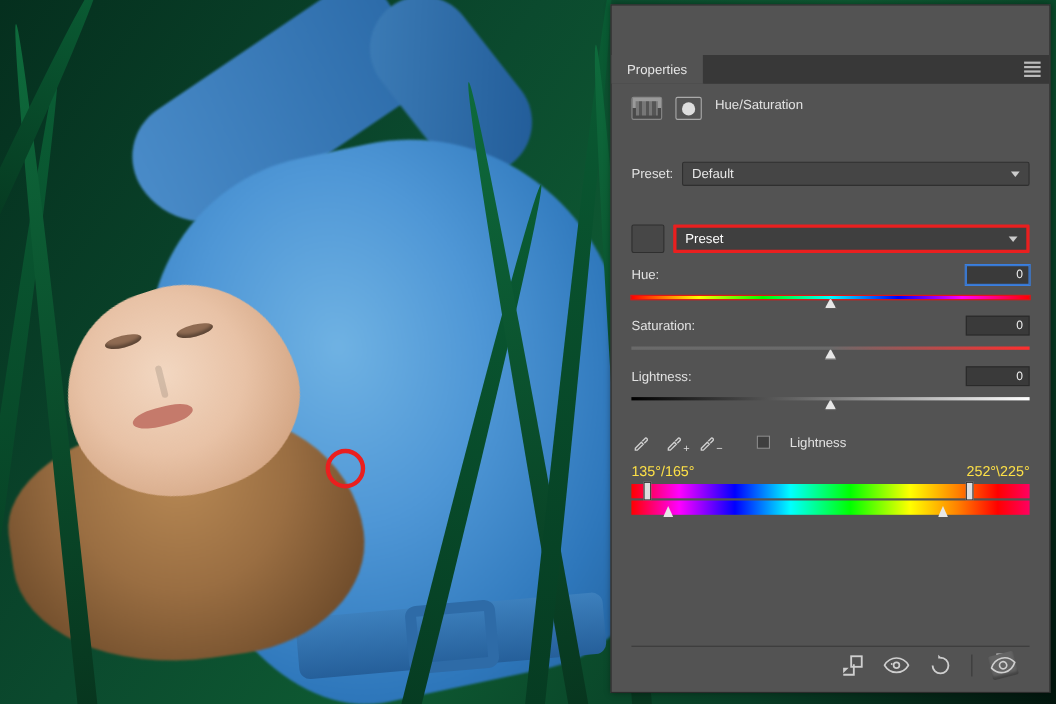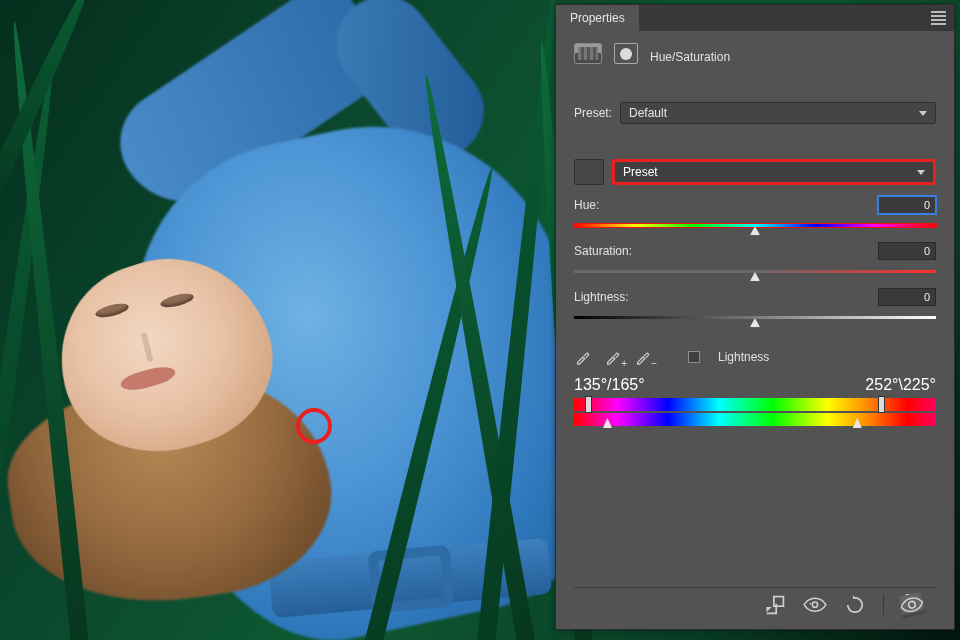--- a/index.html
+++ b/index.html
@@ -18,27 +18,27 @@
   .eye { position:absolute; width:34px; height:11px; background:#8f6b52; border-radius:50%; transform:rotate(-14deg); box-shadow:0 -3px 3px rgba(0,0,0,.35) inset; }
   .eye.l{left:95px; top:305px;} .eye.r{left:160px; top:295px;}
   .lips { position:absolute; left:120px; top:370px; width:56px; height:17px; background:#c57a6b; border-radius:50%/60%; transform:rotate(-14deg);}
   .nose { position:absolute; left:144px; top:332px; width:6px; height:30px; background:rgba(0,0,0,.12); border-radius:4px; transform:rotate(-14deg);}
   .belt { position:absolute; left:270px; top:550px; width:280px; height:56px; background:linear-gradient(180deg,#3d80bd,#255f9a); border-radius:10px; transform:rotate(-5deg);}
   .buckle{ position:absolute; left:370px; top:548px; width:82px; height:62px; border:10px solid #2e6ba7; border-radius:10px; transform:rotate(-5deg);}
   .ring-annot { position:absolute; width:36px; height:36px; border:4px solid #ea1f1f; border-radius:50%; }
 
   
   .panel { position:absolute; right:5px; top:4px; width:400px; height:626px; background:#535353; border:1px solid #2b2b2b; box-shadow:0 0 6px rgba(0,0,0,.4); display:flex; flex-direction:column; font-size:12px; }
-  .tabbar { height:26px; background:#424242; display:flex; align-items:stretch;}
+  .tabbar { height:26px; background:#424242; display:flex; align-items:stretch;margin-top:45px;}
   .tab { height:26px; padding:0 14px; display:flex; align-items:center; background:#535353; border-right:1px solid #383838; font-size:12px; color:#e6e6e6; }
   .tab-rest { flex:1; background:#383838; display:flex; align-items:center; justify-content:flex-end; padding-right:8px; }
   .hamburger-icon div{width:15px;height:2px;background:#bbb;margin:2px 0;}
   .panel-body { flex:1; padding:12px 18px 8px 18px; display:flex; flex-direction:column; }
 
-  .adj-header{display:flex;align-items:flex-end;gap:12px;margin-bottom:14px;}
+  .adj-header{display:flex;align-items:flex-start;gap:12px;margin-bottom:14px;}
   .adj-icon{width:28px;height:21px;background:linear-gradient(180deg,#9a9a9a 50%,#4a4a4a 50%);border:1px solid #888;position:relative;border-radius:2px;}
   .adj-icon:before{content:"";position:absolute;left:3px;right:3px;top:3px;bottom:3px;background:repeating-linear-gradient(90deg,#777 0 3px,#555 3px 6px);}
   .mask-icon{width:24px;height:21px;border:1px solid #aaa;border-radius:2px;display:flex;align-items:center;justify-content:center;}
   .mask-icon:before{content:"";width:12px;height:12px;border-radius:50%;background:#ddd;}
 
   .row{display:flex;align-items:center;margin-bottom:11px;margin-top:24px;}
   .lbl{color:#e2e2e2;}
   .preset-select{flex:1;height:22px;margin-left:8px;background:#454545;border:1px solid #2f2f2f;border-radius:2px;display:flex;align-items:center;justify-content:space-between;padding:0 8px;color:#e6e6e6;gap:30px;}
   .chev{width:0;height:0;border-left:4px solid transparent;border-right:4px solid transparent;border-top:5px solid #ccc;}
 
@@ -59,21 +59,21 @@
   .light-bar{background:linear-gradient(90deg,#000 0%,#7a7a7a 50%,#fff 100%);}
   .thumb{position:absolute;top:1px;width:11px;height:10px;background:#e7e7e7;border:1px solid #5a5a5a;clip-path:polygon(50% 0,100% 100%,0 100%);transform:translateX(-50%) rotate(180deg);} 
   .thumb.down{transform:translateX(-50%);}            
 
   .eyedrops{display:flex;align-items:center;gap:12px;margin-top:14px;margin-bottom:10px;}
   .eyedrop{font-size:18px;color:#ddd;position:relative;display:inline-block;transform:rotate(0deg);}
   .eyedrop svg{width:18px;height:18px;display:block;}
   .ed-badge{position:absolute;right:-5px;bottom:-3px;font-size:10px;color:#ddd;}
   .checkbox{width:12px;height:12px;border:1px solid #8d8d8d;background:#3f3f3f;margin-right:6px;}
 
-  .range-labels{display:flex;justify-content:space-between;color:#ffffff;margin-bottom:4px;font-size:16px;}
+  .range-labels{display:flex;justify-content:space-between;color:#fde047;margin-bottom:4px;font-size:13px;}
   .color-strip{height:13px;position:relative;background:linear-gradient(90deg,#ff0000 0%,#ff00ff 12%,#0000ff 26%,#00ffff 40%,#00ff00 55%,#ffff00 70%,#ff8000 82%,#ff0000 92%,#ff0060 100%);} 
   .strip2{height:13px;background:linear-gradient(90deg,#ff0000 0%,#ff00ff 12%,#0000ff 26%,#00ffff 40%,#00ff00 55%,#ffff00 70%,#ff8000 82%,#ff0000 92%,#ff0060 100%);margin-top:2px;position:relative;}
   .range-mark{position:absolute;top:-2px;width:7px;height:17px;background:#ddd;border:1px solid #333;}
   .range-mark.tri{clip-path:polygon(50% 0,100% 100%,0 100%);top:auto;bottom:-2px;height:10px;width:9px;background:#e7e7e7;border:none;}
 
   .footer{margin-top:auto;height:34px;border-top:1px solid #3a3a3a;display:flex;align-items:center;justify-content:flex-end;gap:16px;padding:0 12px;color:#cdcdcd;}
   .ft-btn{width:24px;height:22px;display:flex;align-items:center;justify-content:center;font-size:15px;}
   .ft-btn.eye{background:#646464;border-radius:2px;}
   .ft-divider{width:1px;height:20px;background:#3a3a3a;}
   svg{stroke:#cfcfcf;fill:none;stroke-width:1.4;}

